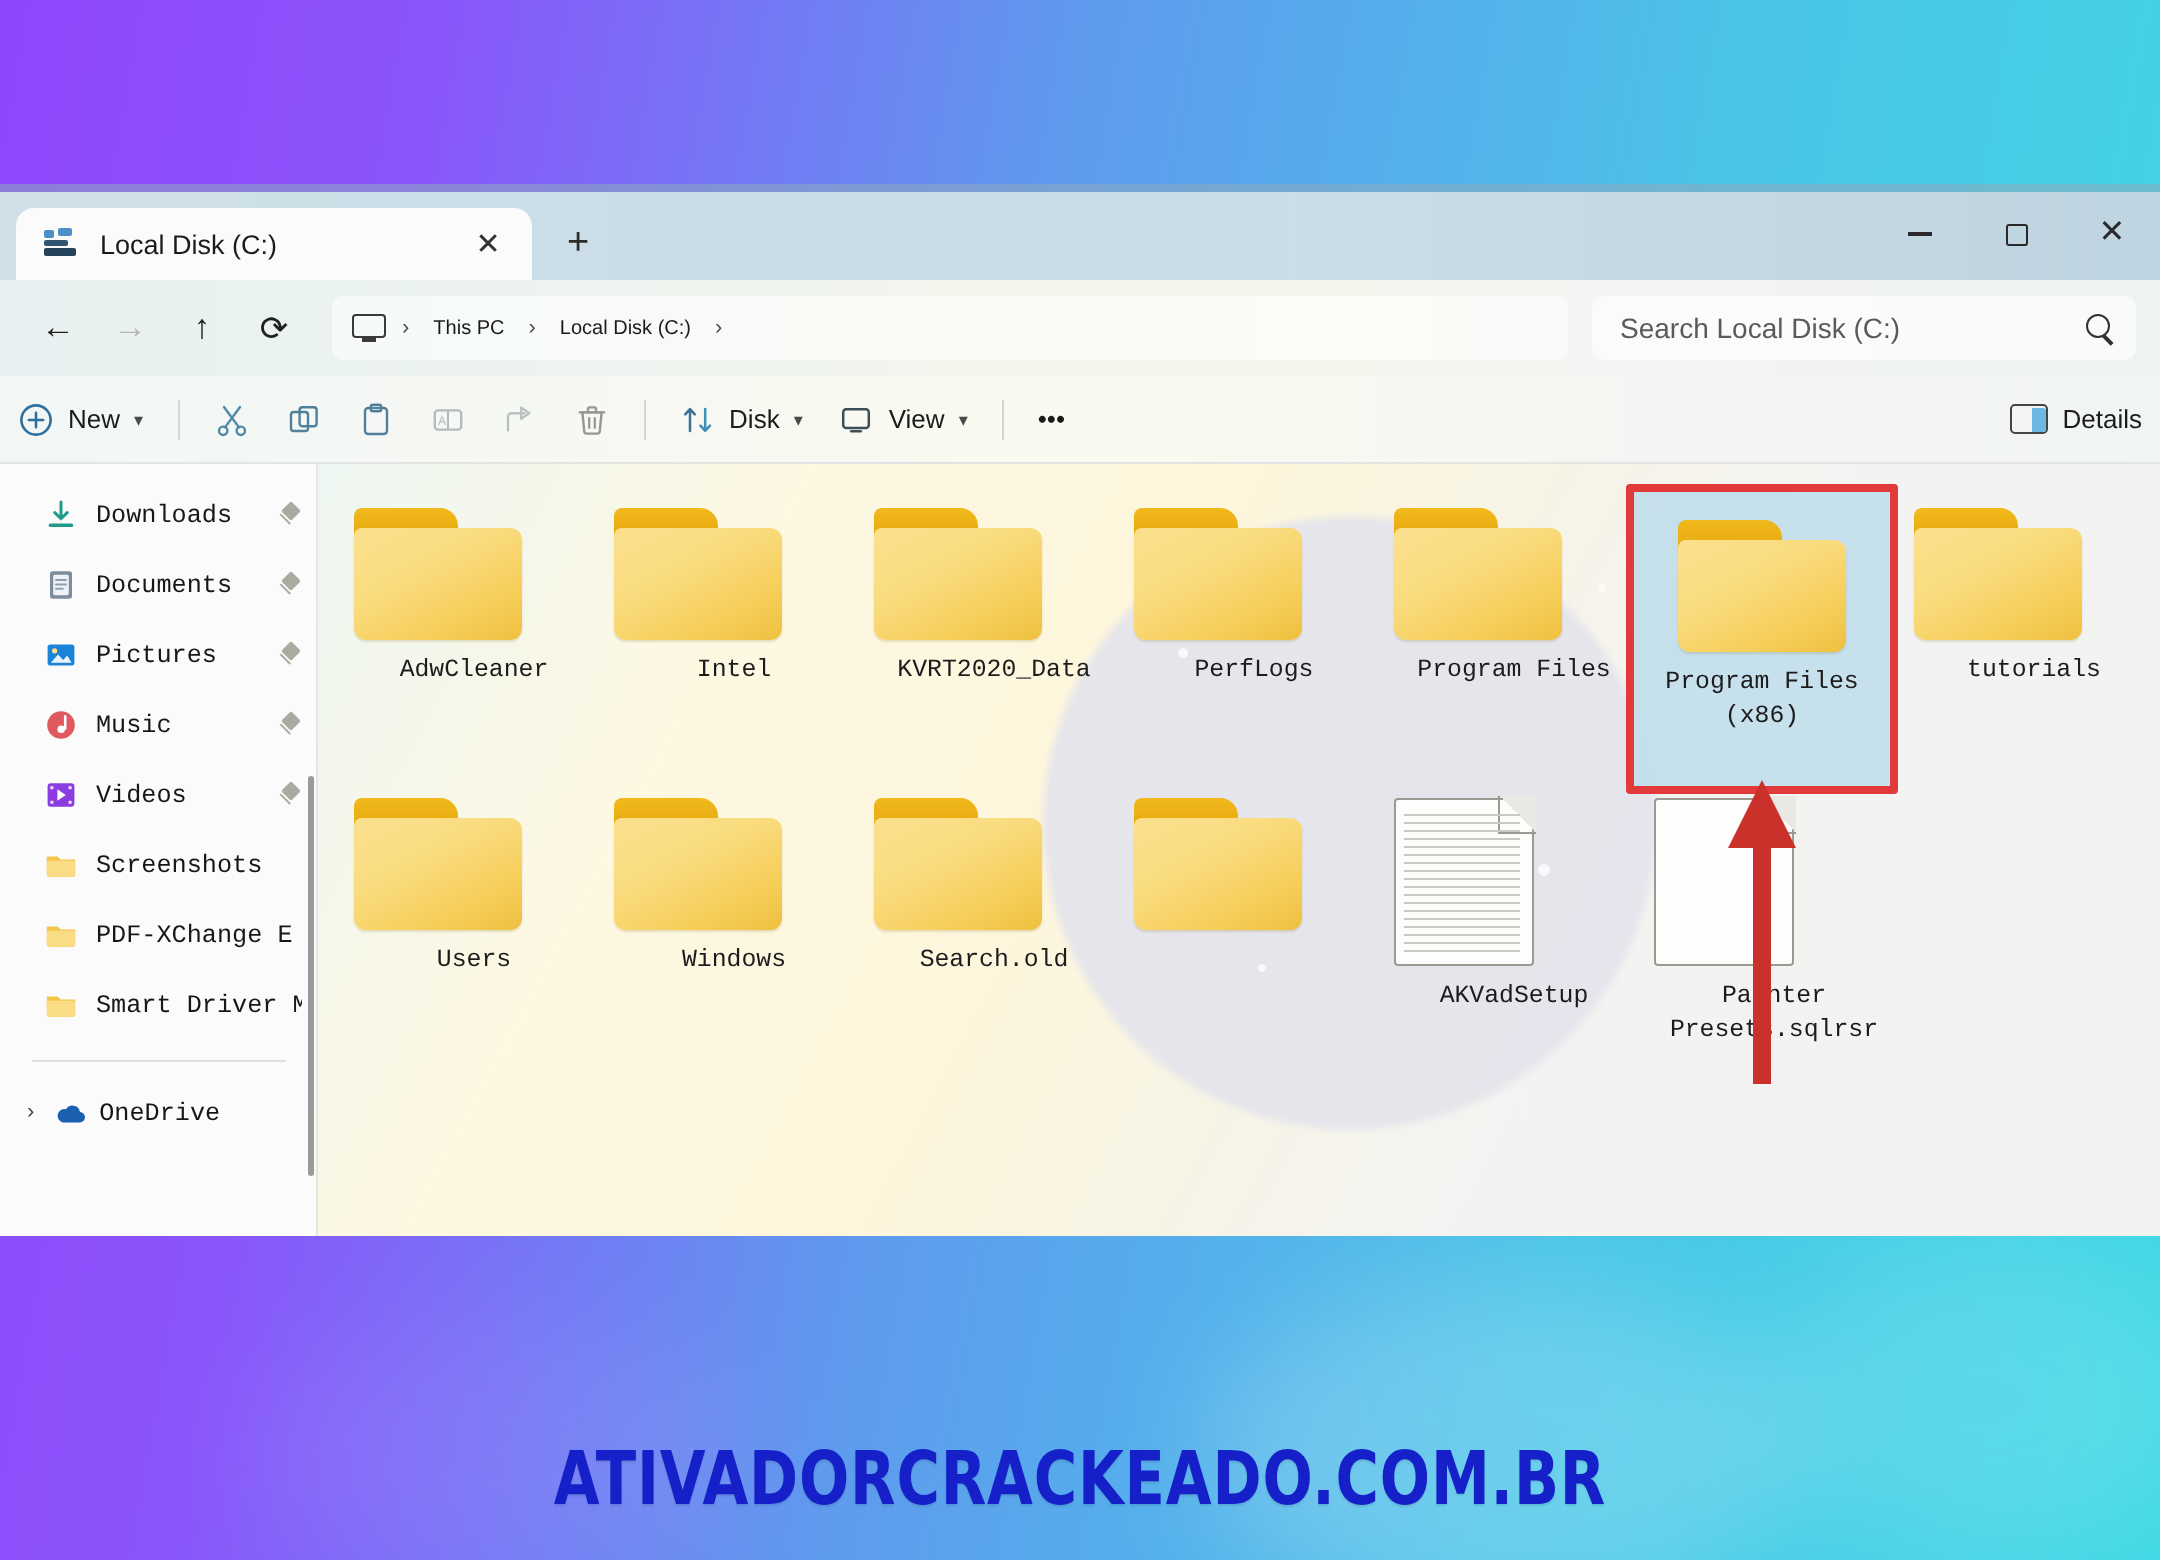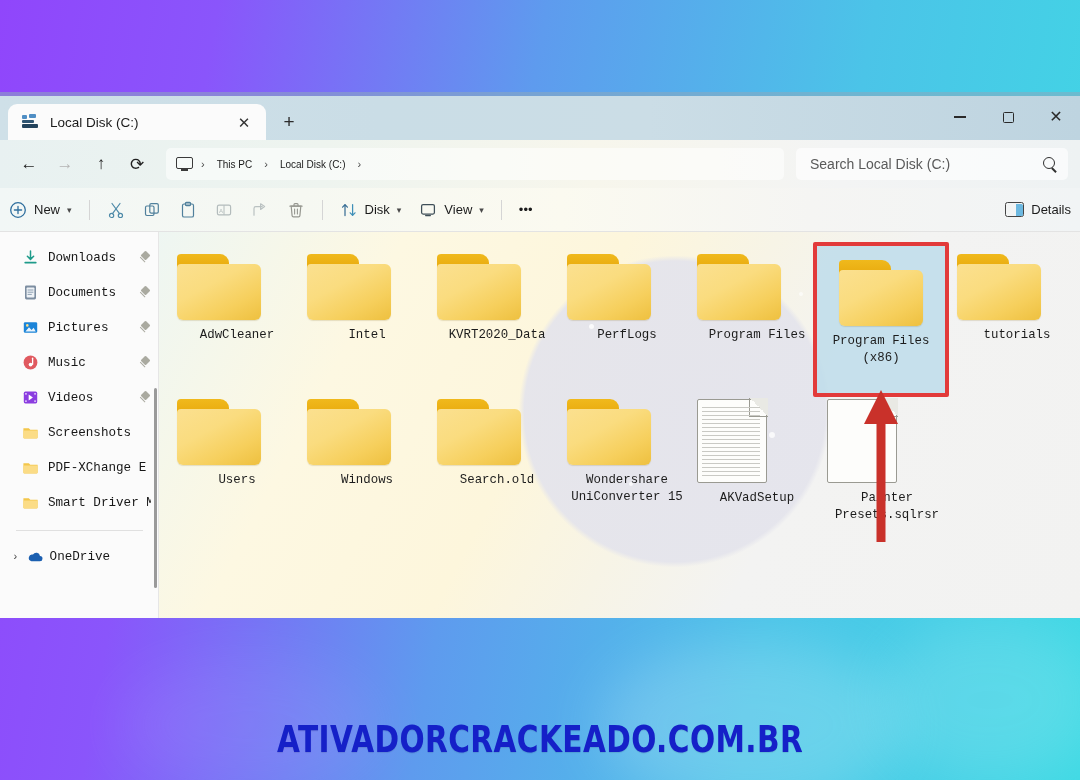--- a/index.html
+++ b/index.html
@@ -597,21 +597,20 @@
               <span class="front"></span>
             </span>
           <span class="ilabel">Search.old</span>
         </div>
 
         <div class="cell">
           <span class="folder">
               <span class="back"></span>
               <span class="front"></span>
             </span>
-          <span class="ilabel">Wondershare UniConverter 15</span>
         </div>
 
         <div class="cell">
           <span class="docfile">
             <span class="page"></span>
               <span class="fold"></span>
             <span class="lines">
               <i></i>
                 <i></i>
                 <i></i>

